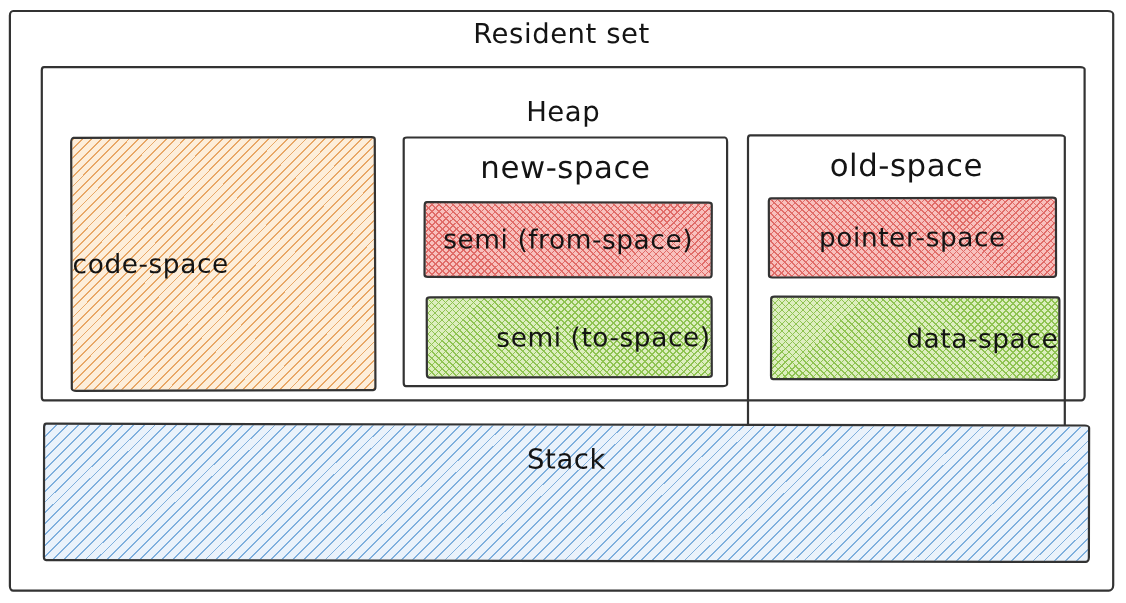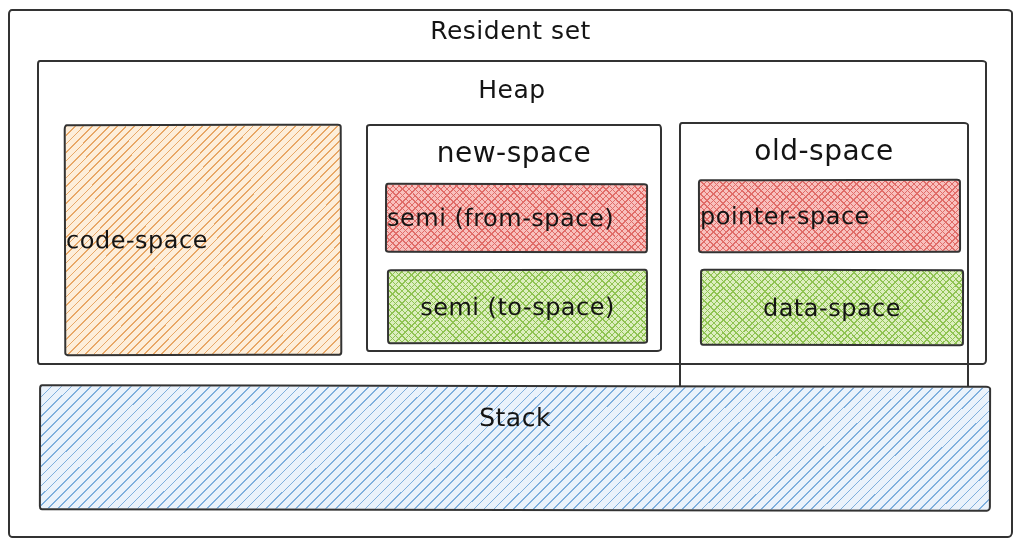--- a/index.html
+++ b/index.html
@@ -47,21 +47,21 @@
     left: 8px; top: 9px; width: 1005px; height: 529px;
     border-radius: 4px 6px 5px 4px / 5px 4px 6px 5px;
   }
   .outer > .box-title { margin-top: 5px; }
 
   
   .heap {
     left: 27px; top: 49px; width: 950px; height: 305px;
     border-radius: 3px 5px 4px 3px / 4px 3px 5px 4px;
   }
-  .heap > .box-title { margin-top: 13px; }
+  .heap > .box-title { margin-top: 25px; }
 
   
   .code-space {
     left: 25px; top: 62px; width: 278px; height: 232px;
     background-color: var(--color-code-space-fill);
     background-image: repeating-linear-gradient(135deg,
       var(--color-code-space-hatch) 0px, var(--color-code-space-hatch) 1.2px,
       transparent 1.2px, transparent 6px);
     display: flex; align-items: center; justify-content: flex-start;
     transform: rotate(-0.15deg);
@@ -78,30 +78,30 @@
     border-radius: 3px 5px 3px 4px / 4px 3px 5px 3px;
   }
   .new-space > .box-title, .old-space > .box-title { margin-top: 10px; font-size: 28px; }
 
   
   .red-box {
     background-color: var(--color-red-fill);
     background-image:
       repeating-linear-gradient(135deg, var(--color-red-hatch) 0 1px, transparent 1px 4.5px),
       repeating-linear-gradient(45deg,  var(--color-red-hatch) 0 1px, transparent 1px 4.5px);
-    display: flex; align-items: center; justify-content: flex-start;
+    display: flex; align-items: center; justify-content: center;
     border-radius: 3px 4px 3px 4px / 4px 3px 4px 3px;
   }
   
   .green-box {
     background-color: var(--color-green-fill);
     background-image:
       repeating-linear-gradient(135deg, var(--color-green-hatch) 0 1px, transparent 1px 4.5px),
       repeating-linear-gradient(45deg,  var(--color-green-hatch) 0 1px, transparent 1px 4.5px);
-    display: flex; align-items: center; justify-content: center;
+    display: flex; align-items: center; justify-content: flex-end;
     border-radius: 4px 3px 4px 3px / 3px 4px 3px 4px;
   }
   .semi-from     { left: 17px; top: 57px;  width: 263px; height: 70px; transform: rotate(0.12deg); }
   .semi-to       { left: 19px; top: 143px; width: 261px; height: 75px; transform: rotate(-0.12deg); }
   .pointer-space { left: 17px; top: 55px;  width: 263px; height: 74px; transform: rotate(-0.12deg); }
   .data-space    { left: 19px; top: 145px; width: 264px; height: 77px; transform: rotate(0.12deg); }
 
   
   .stack {
     left: 29px; top: 374px; width: 952px; height: 126px;

